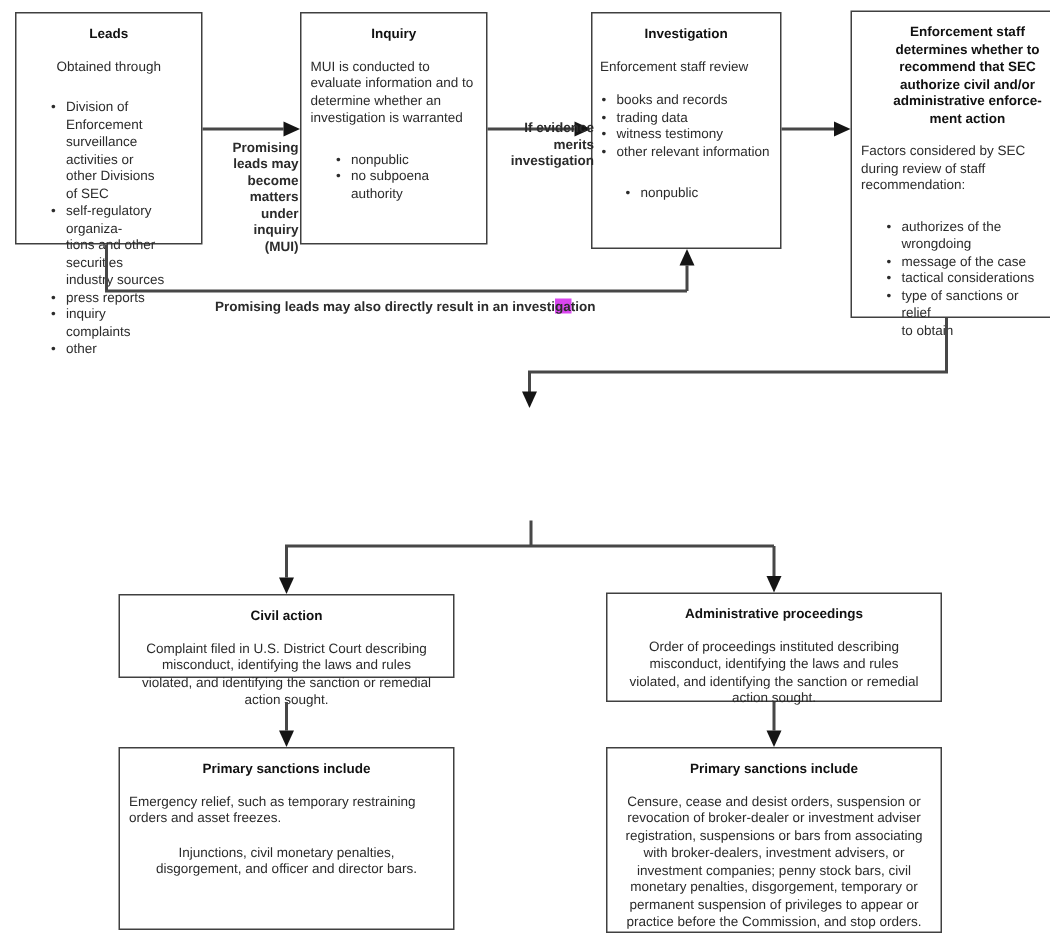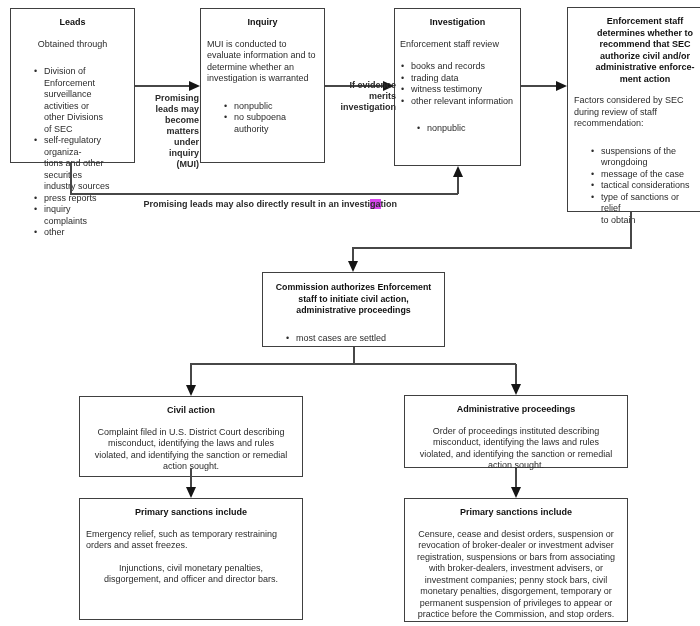--- a/index.html
+++ b/index.html
@@ -85,39 +85,31 @@
     <div class="title">Enforcement staff
 determines whether to
 recommend that SEC
 authorize civil and/or
 administrative enforce-
 ment action</div>
     <div class="para">Factors considered by SEC
 during review of staff
 recommendation:</div>
     <div class="bullets last">
-      <div class="bullet">suspensions of the
+      <div class="bullet">authorizes of the
 wrongdoing</div>
       <div class="bullet">message of the case</div>
       <div class="bullet">tactical considerations</div>
       <div class="bullet">type of sanctions or relief
 to obtain</div>
     </div>
   </div>
 
-  <div class="box" style="left:262px;top:272px;width:183px;height:75px;padding:7px 6px;">
-    <div class="title" style="font-size:8.8px;margin-bottom:8px;">Commission authorizes Enforcement
-staff to initiate civil action,
-administrative proceedings</div>
-    <div class="bullets last">
-      <div class="bullet">most cases are settled</div>
-    </div>
-  </div>
 
-  <div class="box" style="left:79px;top:396px;width:224px;height:81px;">
+  <div class="box" style="left:79px;top:396px;width:224px;height:56px;">
     <div class="title">Civil action</div>
     <div class="para tight">Complaint filed in U.S. District Court describing
 misconduct, identifying the laws and rules
 violated, and identifying the sanction or remedial
 action sought.</div>
   </div>
 
   <div class="box" style="left:404px;top:395px;width:224px;height:73px;">
     <div class="title">Administrative proceedings</div>
     <div class="para tight">Order of proceedings instituted describing

